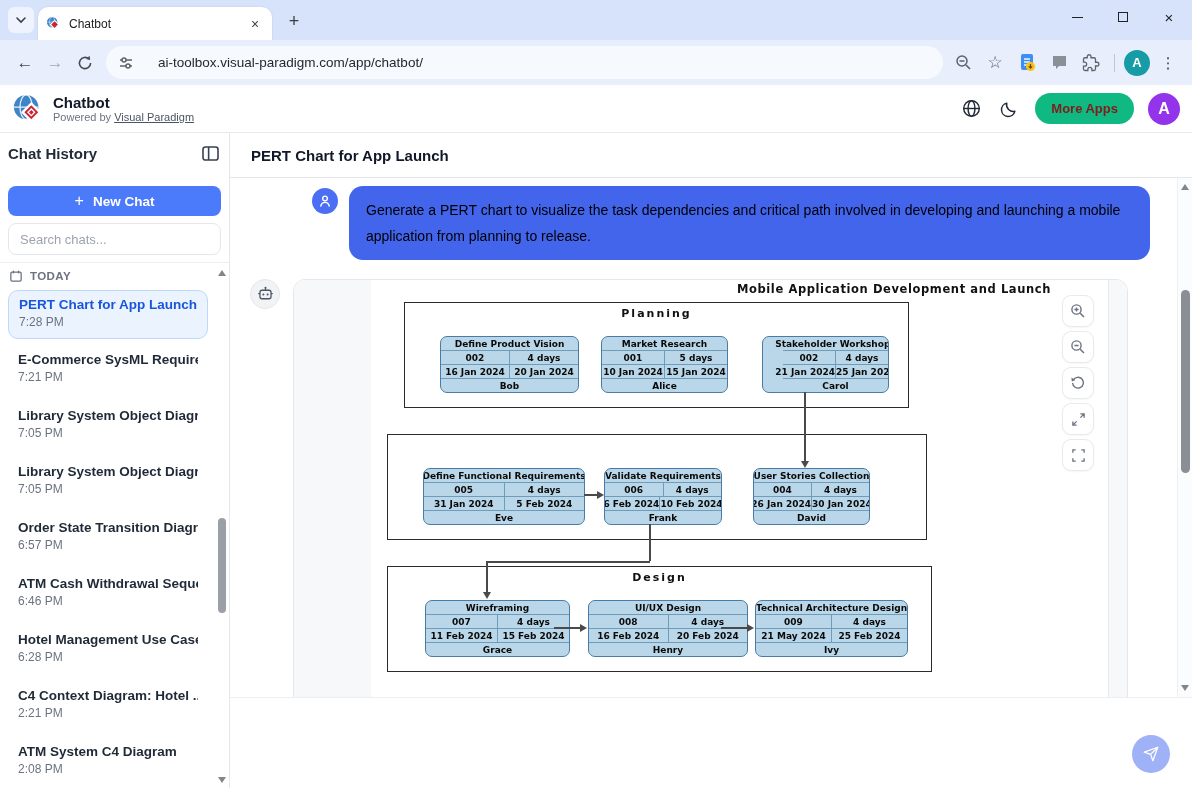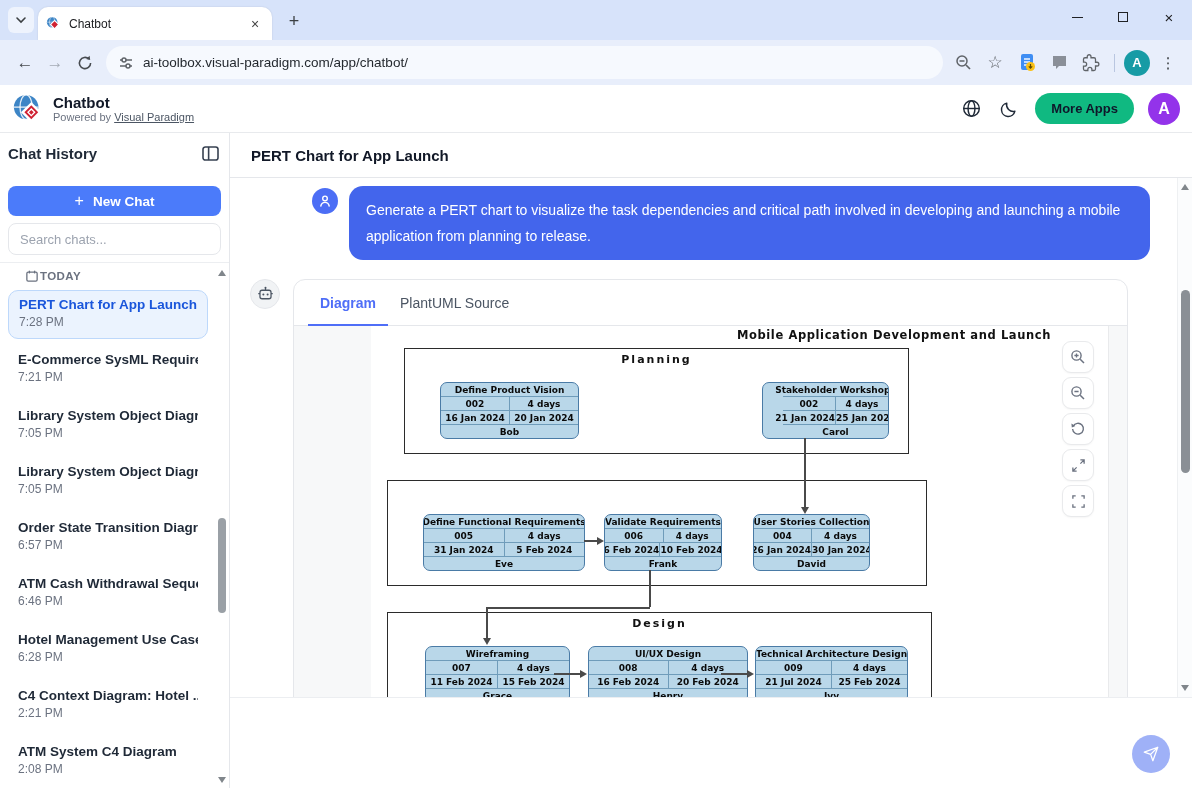--- a/index.html
+++ b/index.html
@@ -16,49 +16,49 @@
   .win-controls { margin-left:auto; display:flex; align-self:flex-start; height:34px; }
   .win-btn { width:46px; height:34px; display:flex; align-items:center; justify-content:center; color:#202124; }
   .glyph-min { display:inline-block; width:11px; border-top:1.4px solid #202124; }
   .glyph-max { display:inline-block; width:10px; height:10px; border:1.4px solid #202124; }
   .glyph-close { font-size:15px; line-height:1; }
 
   #toolbar { position:absolute; left:0; top:40px; width:1192px; height:45px; background:#e8eefb; display:flex; align-items:center; padding:0 10px; }
   .nav-ico { width:30px; height:30px; display:flex; align-items:center; justify-content:center; border-radius:50%; font-size:17px; color:#474b50; }
   .nav-ico.disabled { color:#a4abb5; }
   .url-pill { flex:1; height:33px; margin:0 6px; background:#f6f9fe; border-radius:17px; display:flex; align-items:center; padding:0 12px; }
-  .url-text { font-size:13.5px; color:#24292f; margin-left:9px; }
+  .url-text { font-size:13.5px; color:#24292f; margin-left:24px; }
   .tb-right { display:flex; align-items:center; gap:4px; }
   .tb-ic { width:28px; height:28px; display:flex; align-items:center; justify-content:center; color:#5f6368; }
   .tb-sep { width:1px; height:18px; background:#b9c6e0; margin:0 5px; }
   .chrome-avatar { width:26px; height:26px; border-radius:50%; background:#179ba5; color:#fff; font-size:13px; font-weight:bold; display:flex; align-items:center; justify-content:center; }
   .star-glyph { font-size:17px; }
   .kebab { font-size:15px; letter-spacing:0; color:#3c4043; }
 
   
   #appheader { position:absolute; left:0; top:85px; width:1192px; height:48px; background:#fff; border-bottom:1px solid #e8eaed; display:flex; align-items:center; padding:0 12px; }
   .brand { display:flex; align-items:center; gap:9px; }
   .brand-text .t { font-size:15px; font-weight:bold; color:#111827; }
   .brand-text .s { font-size:11px; color:#6b7280; }
   .brand-text .s u { color:#4b5563; }
   .hdr-right { margin-left:auto; display:flex; align-items:center; gap:14px; }
   .hdr-ic { width:24px; height:24px; display:flex; align-items:center; justify-content:center; color:#1f2937; }
-  .more-apps { background:#10b981; color:#0f172a; font-size:13px; font-weight:bold; border:none; border-radius:17px; padding:8px 16px; }
+  .more-apps { background:#10b981; color:#7f1d1d; font-size:13px; font-weight:bold; border:none; border-radius:17px; padding:8px 16px; }
   .user-avatar { width:32px; height:32px; border-radius:50%; background:#9333ea; color:#fff; font-size:16px; font-weight:bold; display:flex; align-items:center; justify-content:center; }
 
   
   #sidebar { position:absolute; left:0; top:133px; width:230px; bottom:0; background:#fff; border-right:1px solid #e5e7eb; }
   .sb-head { display:flex; align-items:center; justify-content:space-between; padding:12px 10px 10px 8px; }
   .sb-title { font-size:15px; font-weight:bold; color:#1f2937; }
   .new-chat { position:absolute; left:8px; top:53px; width:213px; height:30px; background:#4b7bfa; border:none; border-radius:8px; color:#fff; font-size:13.5px; font-weight:600; display:flex; align-items:center; justify-content:center; gap:9px; }
   .new-chat .plus { font-size:16px; font-weight:400; }
   .sb-search { position:absolute; left:8px; top:90px; width:213px; height:32px; border:1px solid #e5e7eb; border-radius:8px; padding:0 11px; font-size:13px; color:#3b82f6; font-family:"Liberation Sans", sans-serif; }
   .sb-search::placeholder { color:#9ca3af; }
   .sb-divider { position:absolute; left:0; top:129px; width:100%; border-top:1px solid #eceef1; }
-  .sb-section { position:absolute; left:26px; top:137px; display:flex; align-items:flex-end; gap:2px; color:#6b7280; font-size:11.5px; font-weight:bold; letter-spacing:.4px; }
+  .sb-section { position:absolute; left:10px; top:137px; display:flex; align-items:flex-end; gap:8px; color:#6b7280; font-size:11.5px; font-weight:bold; letter-spacing:.4px; }
   .sb-list { position:absolute; left:0; top:155px; width:216px; bottom:0; overflow:hidden; padding:2px 8px 0 8px; }
   .chat-item { border-radius:10px; padding:6px 10px; margin-bottom:7px; height:49px; }
   .chat-item .ci-title { font-size:13.5px; font-weight:600; color:#1f2937; white-space:nowrap; overflow:hidden; }
   .chat-item .ci-time { font-size:12px; color:#6b7280; margin-top:3px; }
   .chat-item.selected { background:#ebf3fe; border:1px solid #bdd8fb; }
   .chat-item.selected .ci-title { color:#1a56db; }
   
   .sb-scroll { position:absolute; right:1px; top:133px; bottom:0; width:12px; }
   .sb-scroll .thumb { position:absolute; left:2px; top:252px; width:8px; height:95px; background:#9aa0a6; border-radius:4px; }
   .arr-up, .arr-dn { position:absolute; left:2px; width:0; height:0; border-left:4.5px solid transparent; border-right:4.5px solid transparent; }
@@ -67,21 +67,21 @@
 
   
   #main { position:absolute; left:230px; top:133px; right:0; bottom:0; background:#fff; }
   .main-titlebar { height:45px; border-bottom:1px solid #e5e7eb; display:flex; align-items:center; padding-left:21px; }
   .main-title { font-size:15px; font-weight:bold; color:#111827; }
   #chat { position:absolute; left:0; top:45px; right:0; bottom:91px; overflow:hidden; padding:8px 0 0 20px; }
 
   .msg-row { display:flex; align-items:flex-start; }
   .user-row { margin-left:62px; }
   .u-avatar { width:26px; height:26px; border-radius:50%; background:#4c6ef5; display:flex; align-items:center; justify-content:center; flex:none; margin-top:2px; }
-  .bubble { margin-left:11px; background:#4365ec; color:#ffffff; border-radius:14px; padding:11px 17px; width:801px; font-size:14px; line-height:26px; }
+  .bubble { margin-left:11px; background:#4365ec; color:#000000; border-radius:14px; padding:11px 17px; width:801px; font-size:14px; line-height:26px; }
 
   .bot-row { margin-top:19px; }
   .bot-avatar { width:30px; height:30px; border-radius:50%; background:#f1f3f5; border:1px solid #e5e7eb; display:flex; align-items:center; justify-content:center; flex:none; }
   .card { margin-left:13px; width:835px; border:1px solid #e5e7eb; border-radius:12px; background:#fff; overflow:hidden; height:470px; }
   .tabs { height:46px; border-bottom:1px solid #e5e7eb; display:flex; align-items:stretch; padding-left:14px; }
   .tab-item { display:flex; align-items:center; padding:0 12px; font-size:14px; color:#4b5563; position:relative; }
   .tab-item.active { color:#4f6ef7; font-weight:600; }
   .tab-item.active::after { content:""; position:absolute; left:0; right:0; bottom:-1px; height:2px; background:#4f6ef7; }
 
   .viewport { position:relative; height:423px; background:#f7f8f9; }
@@ -329,43 +329,51 @@
             <circle cx="10" cy="2" r="1.2" fill="#4b5563"></circle>
           <rect x="3.5" y="5" width="13" height="10" rx="2.5" fill="none" stroke="#4b5563" stroke-width="1.5"></rect>
           <circle cx="7.5" cy="10" r="1.2" fill="#4b5563"></circle>
             <circle cx="12.5" cy="10" r="1.2" fill="#4b5563"></circle>
           <line x1="1.5" y1="9" x2="3.5" y2="9" stroke="#4b5563" stroke-width="1.4"></line>
             <line x1="16.5" y1="9" x2="18.5" y2="9" stroke="#4b5563" stroke-width="1.4"></line>
         </svg>
       </div>
 
       <div class="card">
-        <div class="tabs">
-          <div class="tab-item active">Diagram</div>
-          <div class="tab-item">PlantUML Source</div>
-        </div>
 
         <div class="viewport">
           <div class="dimg">
             <div class="dtitle">Mobile Application Development and Launch</div>
 
             <div class="partition" style="left:33px; top:22px; width:505px; height:106px;">
               <div class="p-label">Planning</div>
               <div class="task" style="left:35px; width:139px;">
                 <div class="trow">Define Product Vision</div>
                 <div class="trow split">
                     <div>002</div>
                     <div>4 days</div>
                   </div>
                 <div class="trow split">
                     <div>16 Jan 2024</div>
                     <div>20 Jan 2024</div>
                   </div>
                 <div class="trow">Bob</div>
               </div>
+              <div class="task" style="left:196px; width:127px;">
+                <div class="trow">Market Research</div>
+                <div class="trow split">
+                    <div>001</div>
+                    <div>5 days</div>
+                  </div>
+                <div class="trow split">
+                    <div>10 Jan 2024</div>
+                    <div>15 Jan 2024</div>
+                  </div>
+                <div class="trow">Alice</div>
+              </div>
               <div class="task" style="left:357px; width:127px;padding-left:20px;">
                 <div class="trow">Stakeholder Workshops</div>
                 <div class="trow split">
                     <div>002</div>
                     <div>4 days</div>
                   </div>
                 <div class="trow split">
                     <div>21 Jan 2024</div>
                     <div>25 Jan 2024</div>
                   </div>
@@ -438,21 +446,21 @@
                   </div>
                 <div class="trow">Henry</div>
               </div>
               <div class="task" style="left:367px; width:153px;">
                 <div class="trow">Technical Architecture Design</div>
                 <div class="trow split">
                     <div>009</div>
                     <div>4 days</div>
                   </div>
                 <div class="trow split">
-                    <div>21 Jul 2024</div>
+                    <div>21 May 2024</div>
                     <div>25 Feb 2024</div>
                   </div>
                 <div class="trow">Ivy</div>
               </div>
             </div>
 
             <div class="vline" style="left:433px; top:112px; height:70px;"></div>
             <div class="ah-d" style="left:430px; top:181px;"></div>
 
             <div class="hline" style="left:213px; top:214px; width:14px;"></div>

